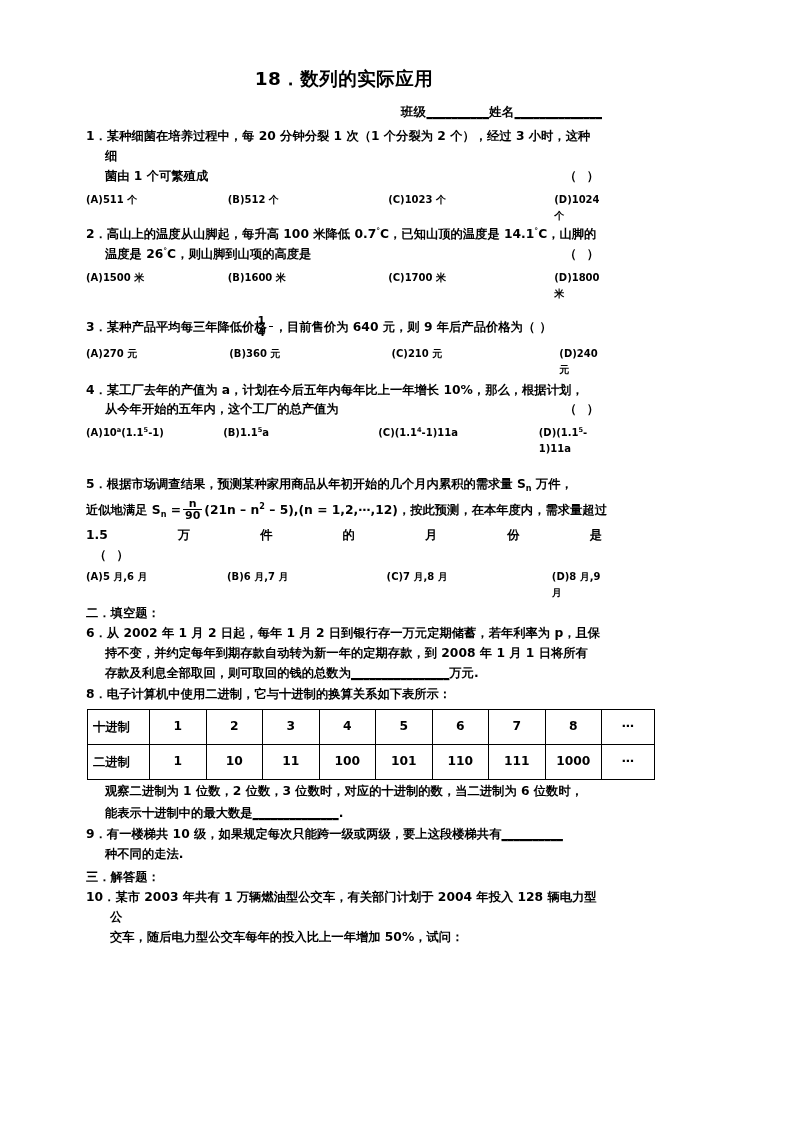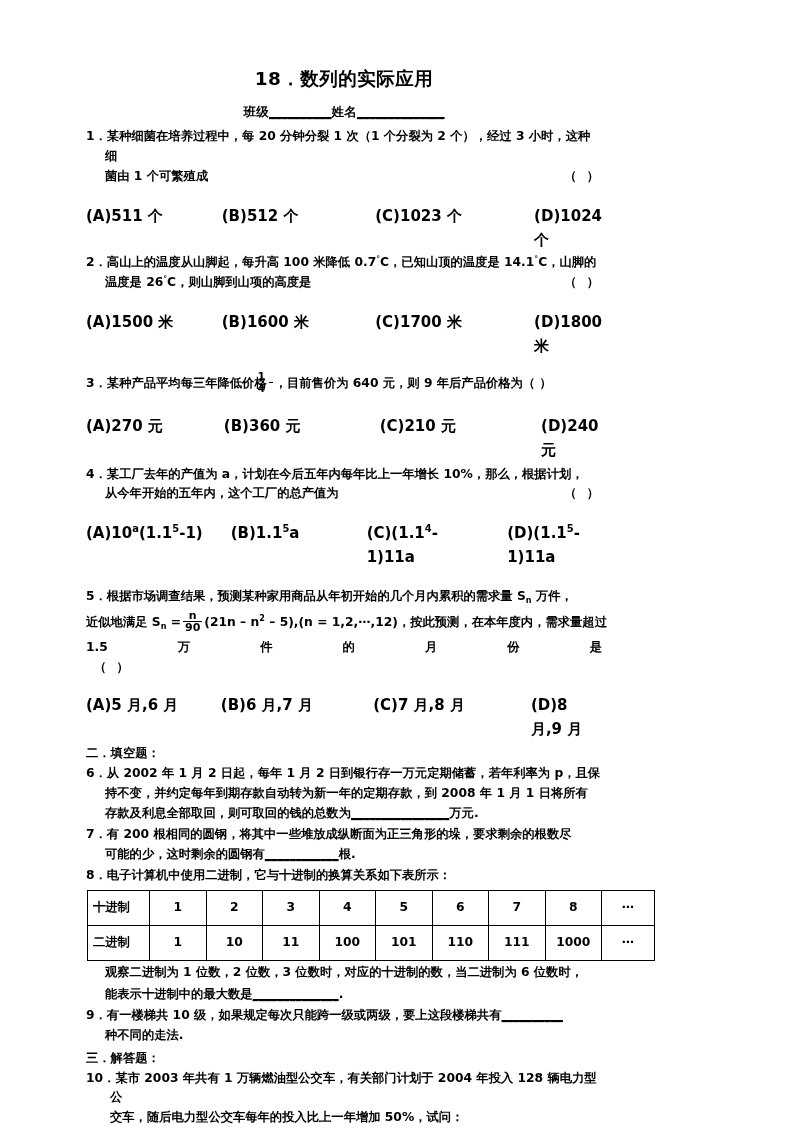--- a/index.html
+++ b/index.html
@@ -33,21 +33,21 @@
   .doc-title {
     text-align: center;
     font-size: 18.5px;
     font-weight: bold;
     letter-spacing: 0.5px;
     margin-top: 68px;
     margin-bottom: 0;
     line-height: 1.2;
   }
   .name-line {
-    text-align: center;
+    text-align: right;
     font-size: 12.5px;
     font-weight: bold;
     margin-top: 14px;
     margin-bottom: 6px;
     letter-spacing: 0.3px;
   }
   .blank-u {
     text-decoration: underline;
     letter-spacing: 0px;
   }
@@ -67,24 +67,24 @@
     position: relative;
   }
   .q-body {
     padding-left: 19px;
     text-indent: -19px;
   }
   .q-body.cont {
     text-indent: 0;
   }
   .opts {
-    font-size: 15px;
+    font-size: 10px;
     font-weight: bold;
     line-height: 1.6;
-    margin-top: 17px;
+    margin-top: 5px;
     display: flex;
     gap: 28px;
   }
   .opts .o {
     display: inline-block;
   }
   .o1 { width: 140px; }
   .o2 { width: 163px; }
   .o3 { width: 170px; }
   .o4 { width: auto; }
@@ -285,26 +285,20 @@
     <div class="sec-head">二．填空题：</div>
 
     <div class="q">
       <div class="q-body">6．从 2002 年 1 月 2 日起，每年 1 月 2 日到银行存一万元定期储蓄，若年利率为 p，且保</div>
       <div class="q-body cont">持不变，并约定每年到期存款自动转为新一年的定期存款，到 2008 年 1 月 1 日将所有</div>
       <div class="q-body cont">
         <span>存款及利息全部取回，则可取回的钱的总数为</span><span class="u-short">________________</span><span>万元.</span>
       </div>
     </div>
 
-    <div class="q">
-      <div class="q-body">7．有 200 根相同的圆钢，将其中一些堆放成纵断面为正三角形的垛，要求剩余的根数尽</div>
-      <div class="q-body cont">
-        <span>可能的少，这时剩余的圆钢有</span><span class="u-short">____________</span><span>根.</span>
-      </div>
-    </div>
 
     <div class="q">
       <div class="q-body">8．电子计算机中使用二进制，它与十进制的换算关系如下表所示：</div>
     </div>
 
     <table class="bin-table">
       <tbody>
           <tr>
         <td class="rowlab">十进制</td>
         <td>1</td>

